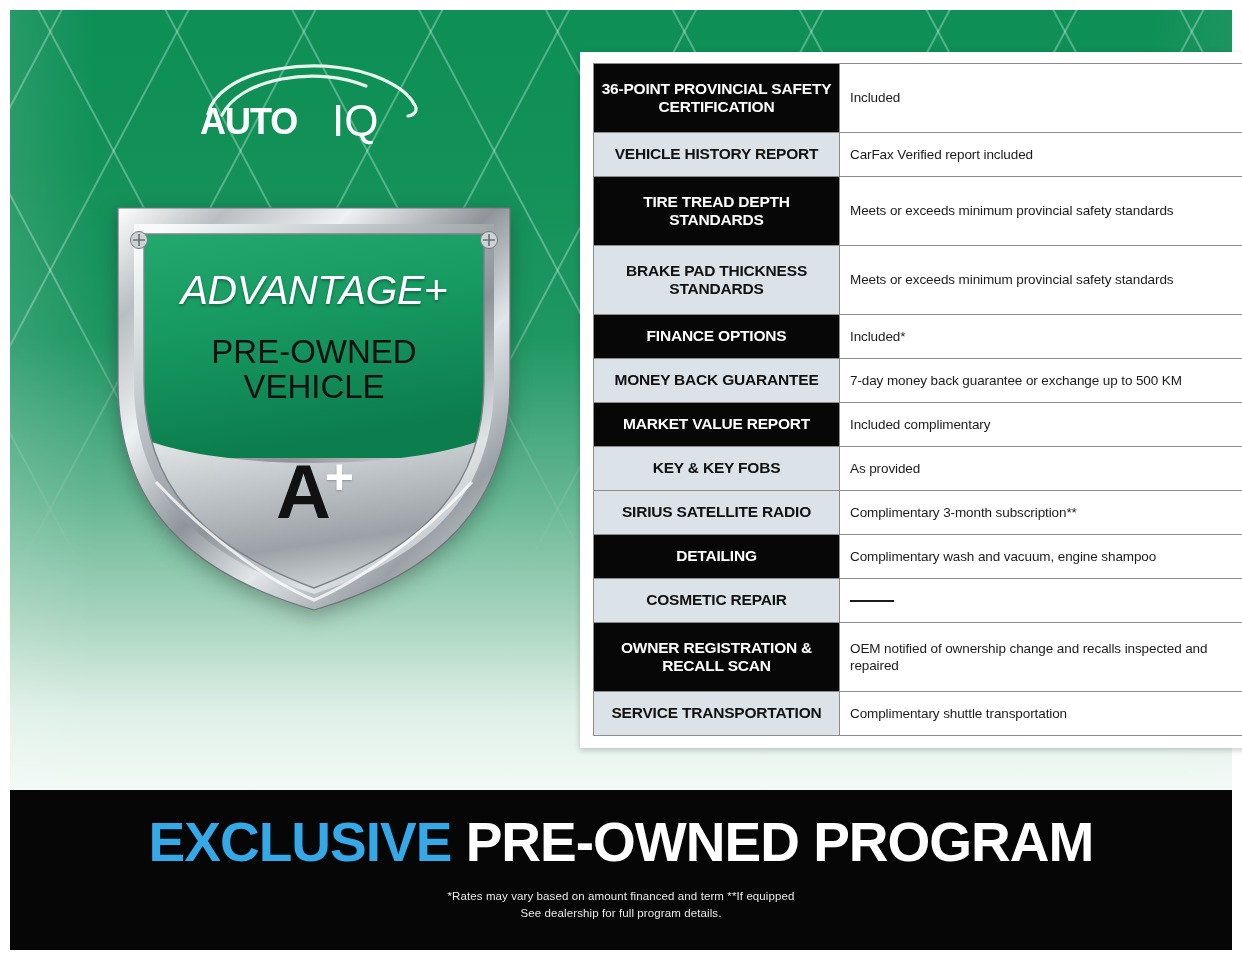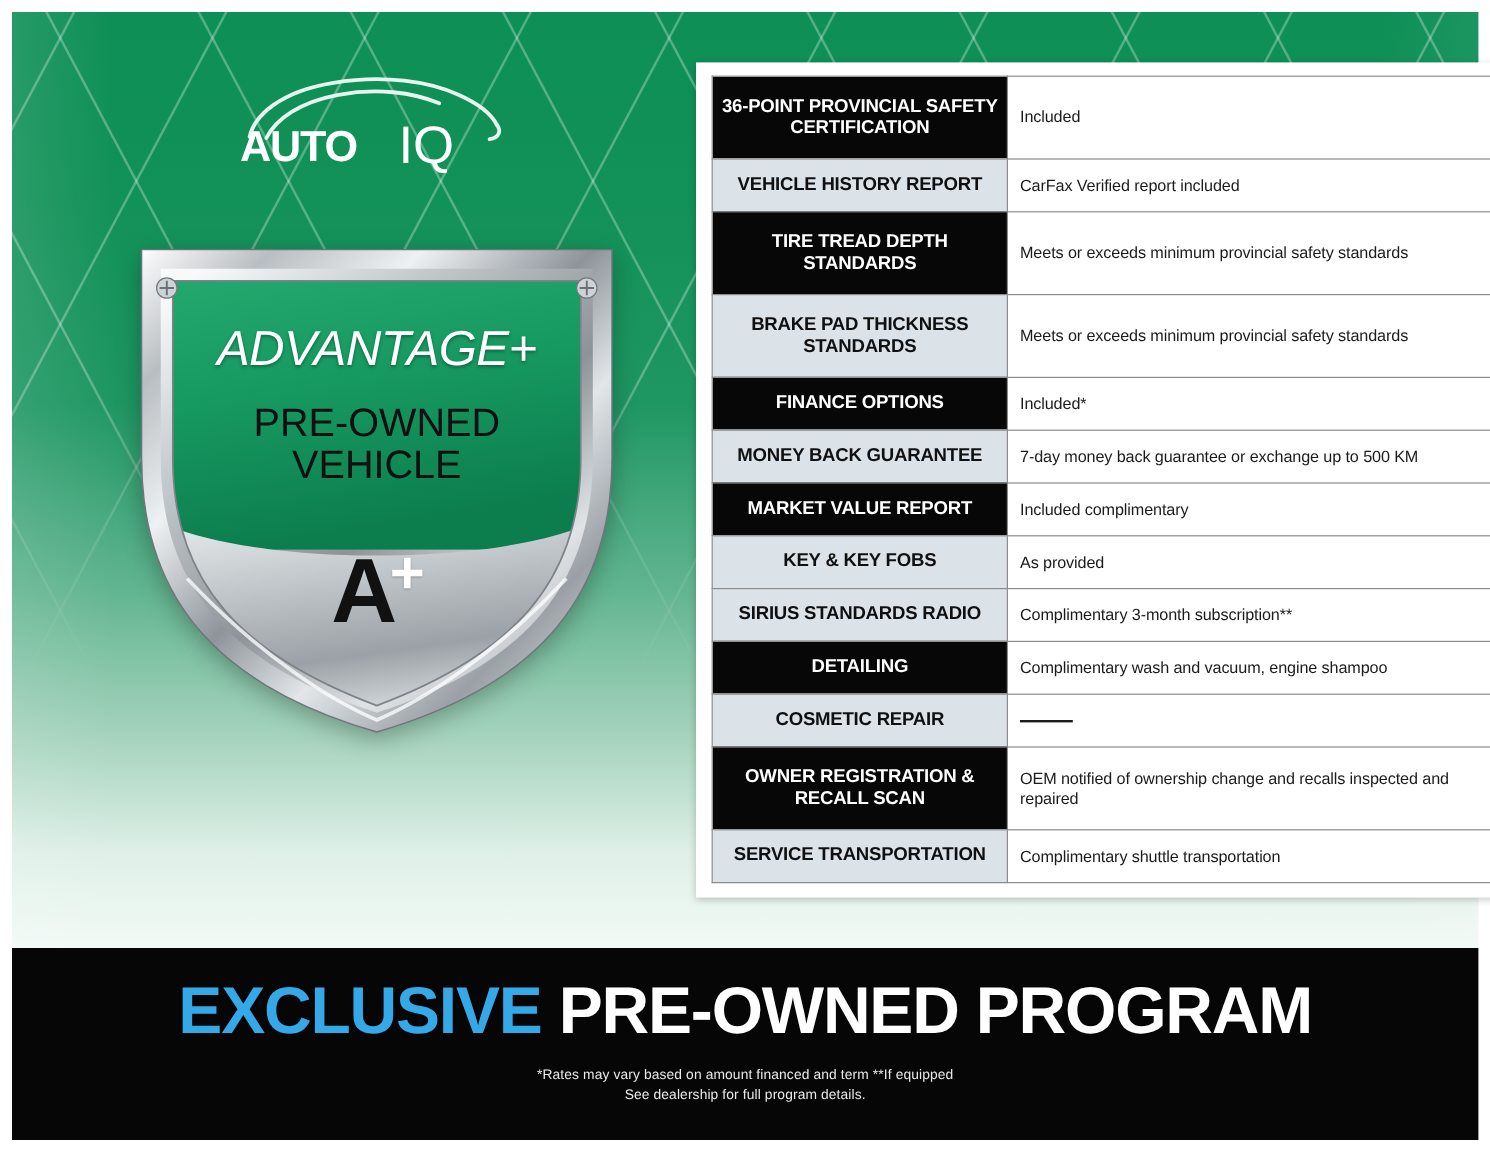--- a/index.html
+++ b/index.html
@@ -358,21 +358,21 @@
           </tr>
           <tr>
             <td class="label dark">MARKET VALUE REPORT</td>
             <td class="value">Included complimentary</td>
           </tr>
           <tr>
             <td class="label light">KEY &amp; KEY FOBS</td>
             <td class="value">As provided</td>
           </tr>
           <tr>
-            <td class="label light">SIRIUS STANDARDS RADIO</td>
+            <td class="label light">SIRIUS SATELLITE RADIO</td>
             <td class="value">Complimentary 3-month subscription**</td>
           </tr>
           <tr>
             <td class="label dark">DETAILING</td>
             <td class="value">Complimentary wash and vacuum, engine shampoo</td>
           </tr>
           <tr>
             <td class="label light">COSMETIC REPAIR</td>
             <td class="value"><span class="dashmark"></span></td>
           </tr>

